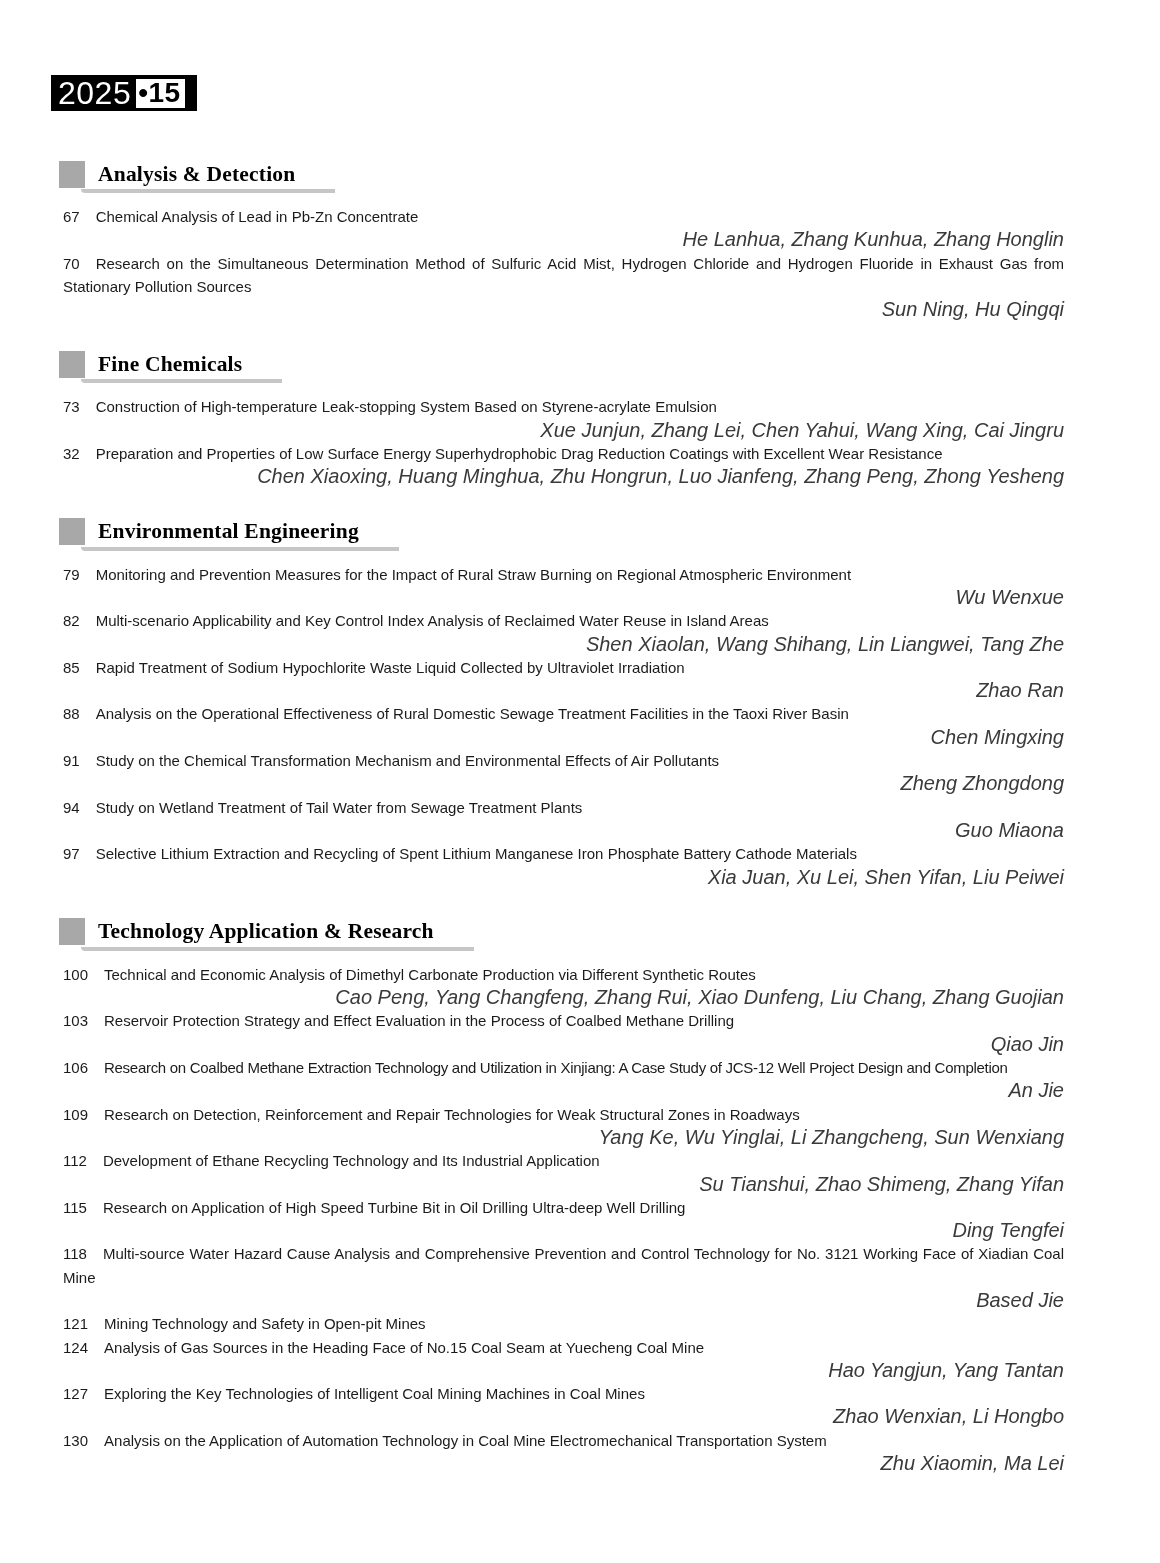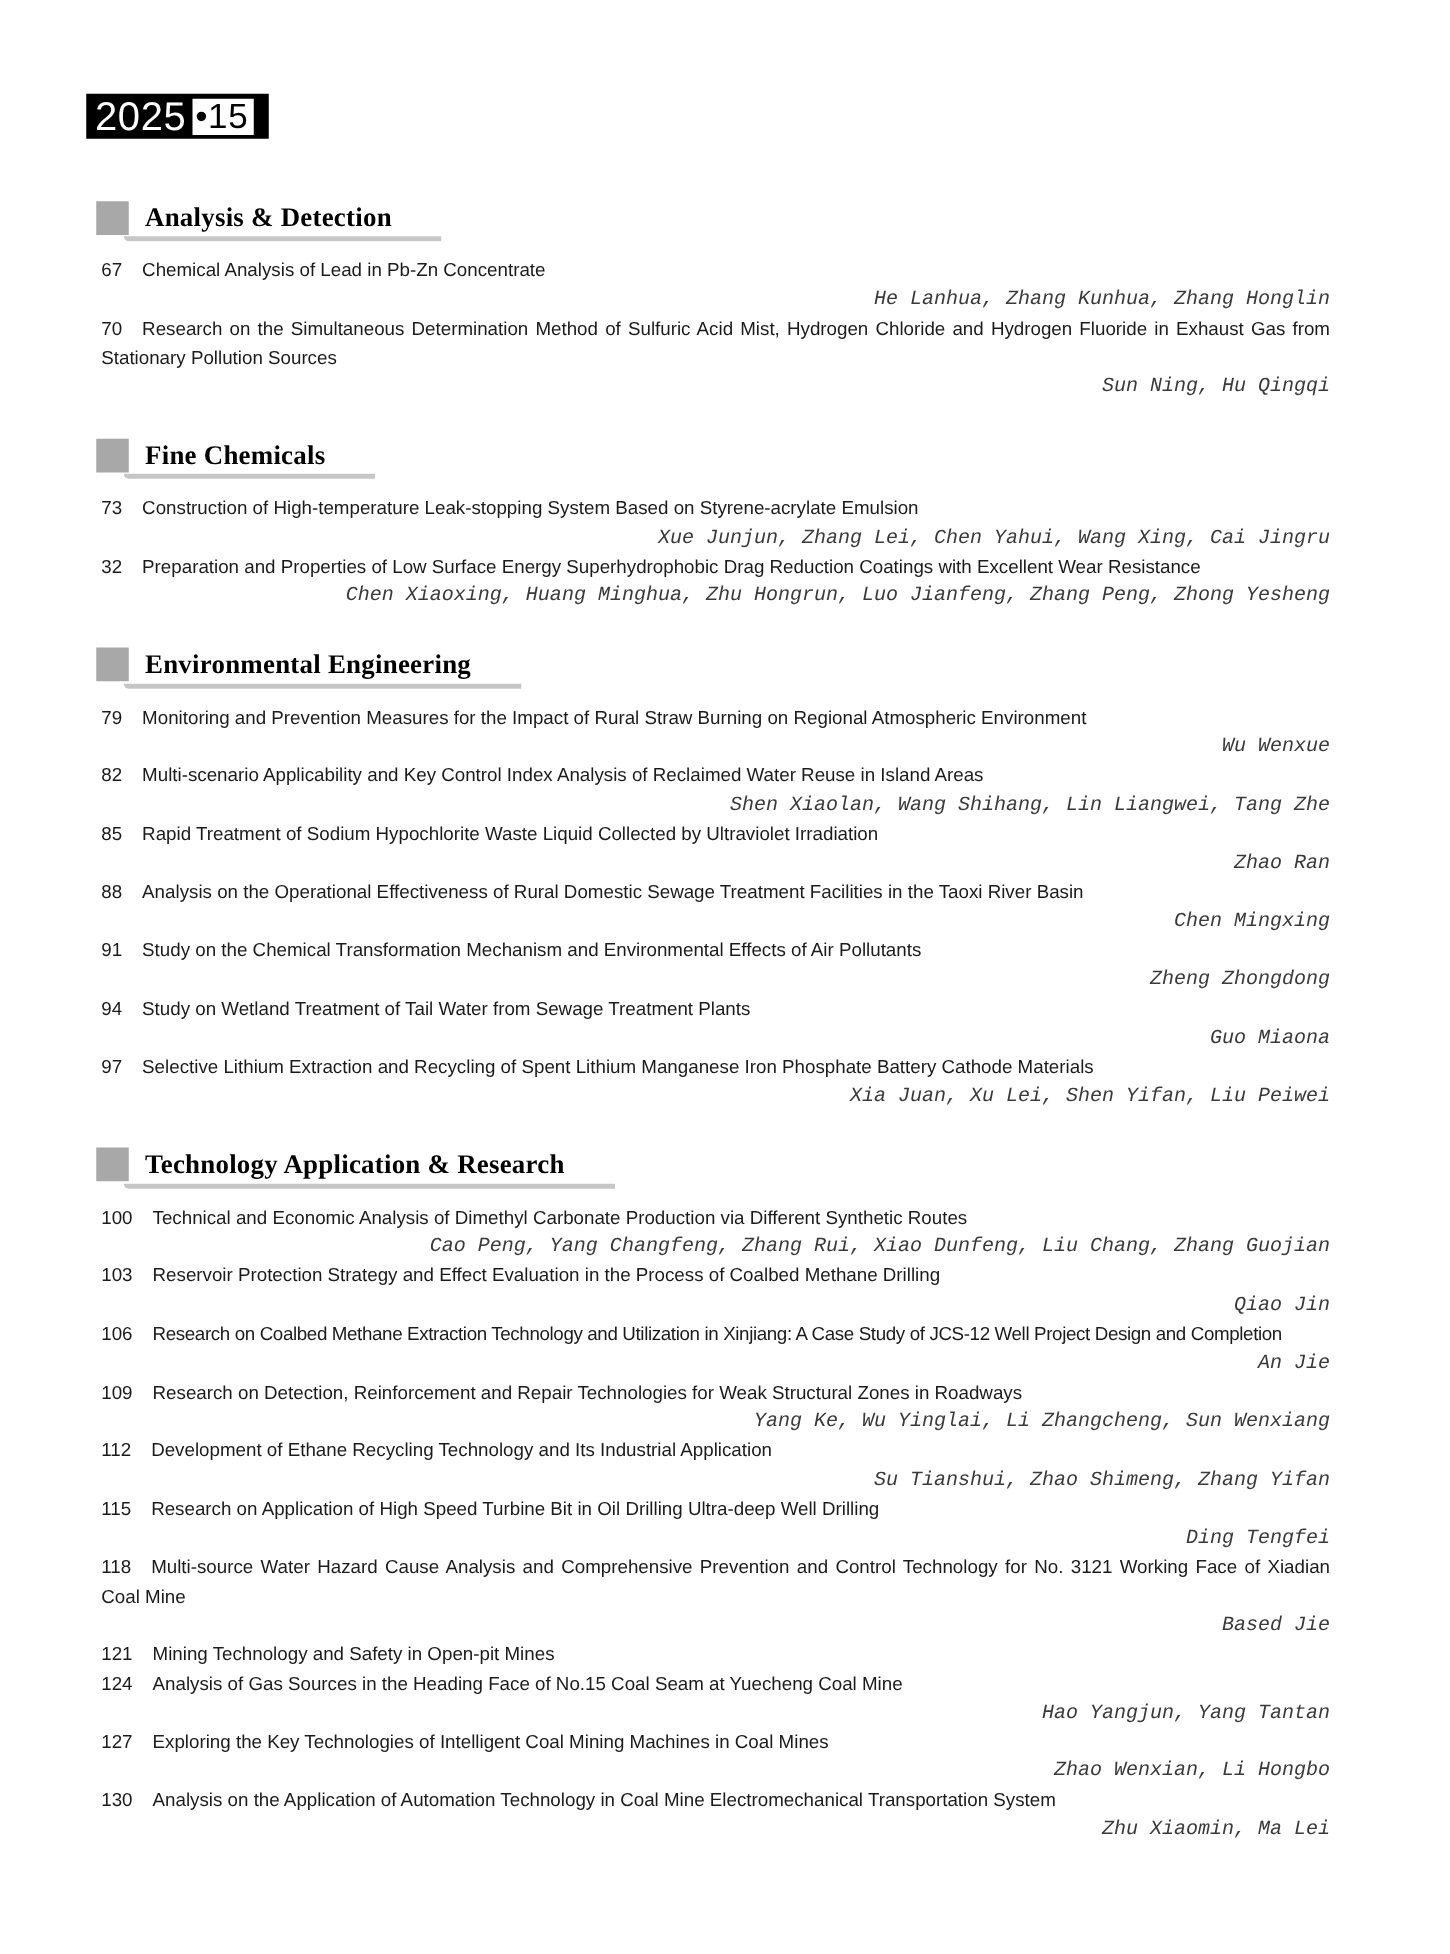--- a/index.html
+++ b/index.html
@@ -10,34 +10,34 @@
     --badge-bg:#000000;
     --badge-fg:#ffffff;
   }
   *{box-sizing:border-box;}
   html,body{margin:0;padding:0;}
   body{
     width:1160px;height:1563px;overflow:hidden;background:#ffffff;
     font-family:"Liberation Sans","DejaVu Sans",sans-serif;
     color:var(--ink);
   }
-  .page{padding:75px 96px 0 81px;}
+  .page{padding:75px 96px 0 63px;}
 
   
   .badge{
     margin-left:-12px;width:146px;height:36px;background:var(--badge-bg);
     display:inline-flex;align-items:center;padding:3px 5px 3px 7px;
   }
   .badge-year{
     color:var(--badge-fg);font-size:32px;line-height:30px;font-weight:400;
     letter-spacing:0.5px;margin-right:5px;
   }
   .badge-issue{
     background:#ffffff;color:#000000;font-size:28px;line-height:28px;
-    font-weight:400;height:29px;display:flex;align-items:center;
+    font-weight:700;height:29px;display:flex;align-items:center;
     padding:0 4px 1px 2px;letter-spacing:0.5px;
   }
 
   
   .section-header{
     position:relative;display:inline-flex;align-items:center;gap:13px;
     margin:28px 0 16px -4px;height:30px;text-align:center;
   }
   .section:first-of-type .section-header{margin-top:48px;}
   .marker{width:26px;height:27px;background:var(--marker);flex:none;}
@@ -51,22 +51,22 @@
     background:var(--rule);border-bottom-left-radius:5px;
   }
 
   
   .articles{font-size:15px;line-height:23.3px;}
   .entry{margin:0;}
   .entry-line{margin:0;text-align:justify;color:var(--ink);}
   .page-num{margin-right:16px;}
   .authors{
     margin:0;text-align:right;
-    font-family:Liberation Mono, monospace;
-    font-style:italic;font-size:16px;color:var(--author-ink);
+    font-family:Liberation Sans, sans-serif;
+    font-style:italic;font-size:20px;color:var(--author-ink);
   }
 </style>
 </head>
 <body>
 
 <div class="page">
   <div class="badge">
     <span class="badge-year">2025</span>
     <span class="badge-issue">•15</span>
   </div>

